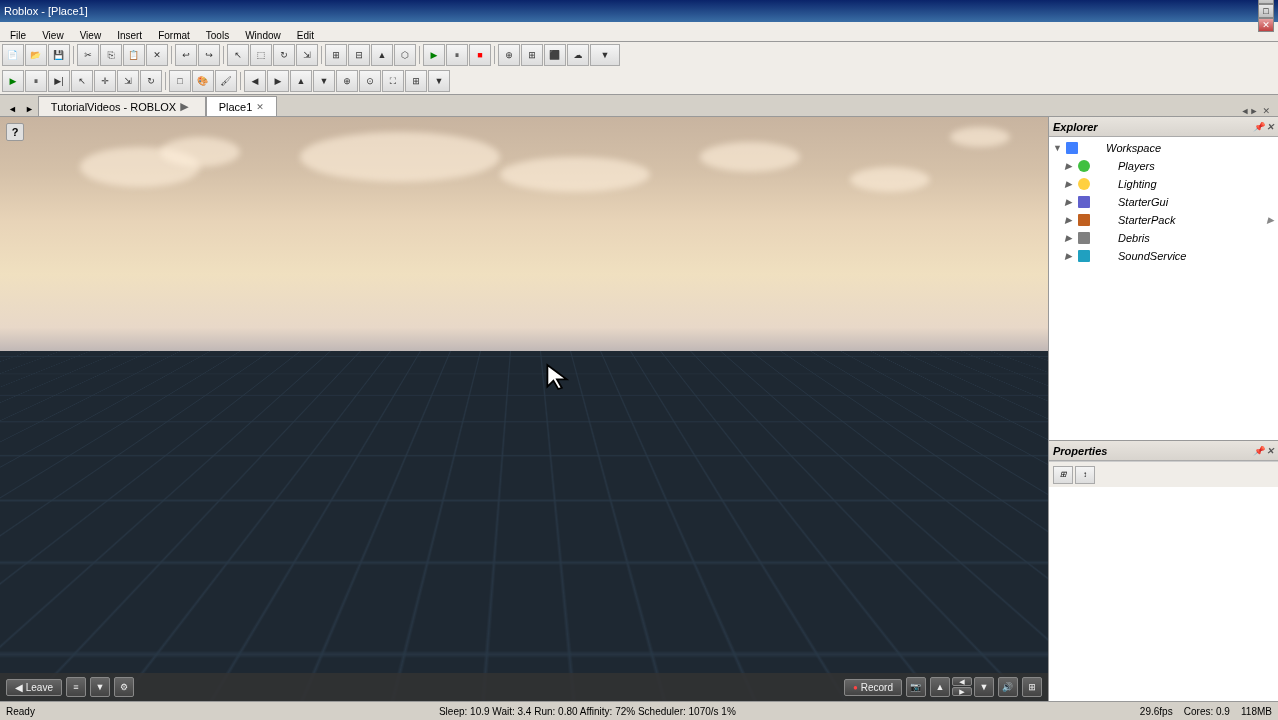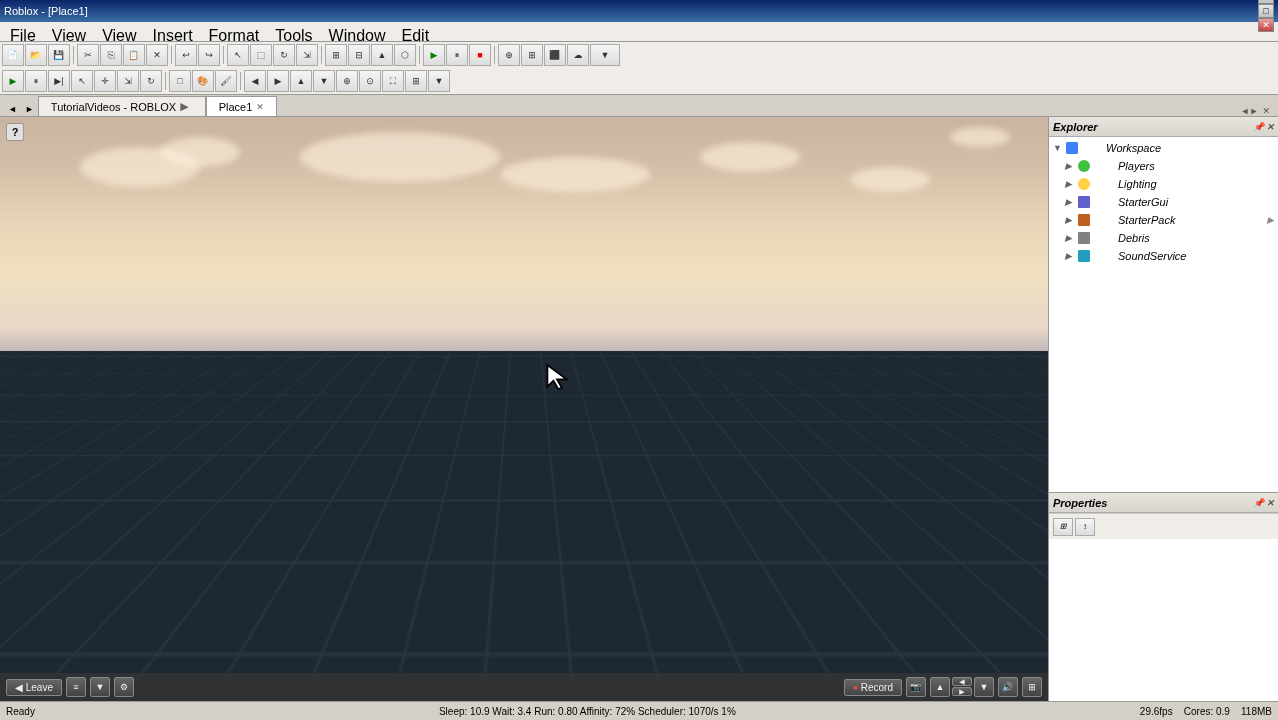--- a/index.html
+++ b/index.html
@@ -23,21 +23,21 @@
 
     
     #menu-bar {
       height: 20px;
       background: #f0ede8;
       display: flex; align-items: center;
       border-bottom: 1px solid #999;
       padding: 0 2px;
     }
     .menu-item {
-      padding: 2px 8px; font-size: 16px; cursor: pointer; color: #000; margin-top: 8px;
+      padding: 2px 8px; font-size: 10px; cursor: pointer; color: #000; margin-top: 8px;
     }
 
     
     #toolbar-area {
       background: #f0ede8;
       border-bottom: 1px solid #999;
     }
     .toolbar-row {
       display: flex; align-items: center; padding: 1px 2px; height: 26px; gap: 1px;
     }
@@ -207,21 +207,21 @@
     .icon-workspace { background: #4080ff; width: 12px; height: 12px; border-radius: 1px; }
     .icon-players { background: #40c040; width: 12px; height: 12px; border-radius: 6px; }
     .icon-lighting { background: #ffd040; width: 12px; height: 12px; border-radius: 6px; }
     .icon-gui { background: #6060cc; width: 12px; height: 12px; border-radius: 1px; }
     .icon-pack { background: #c06020; width: 12px; height: 12px; border-radius: 1px; }
     .icon-debris { background: #808080; width: 12px; height: 12px; border-radius: 1px; }
     .icon-sound { background: #20a0c0; width: 12px; height: 12px; border-radius: 1px; }
 
     
     #properties {
-      height: 208px;
+      height: 260px;
       display: flex; flex-direction: column;
     }
     .props-toolbar {
       height: 26px; background: #f0ede8;
       border-top: 1px solid #ccc;
       display: flex; align-items: center; padding: 0 4px; gap: 2px;
     }
     .prop-icon-btn {
       width: 20px; height: 18px;
       background: linear-gradient(to bottom, #f5f5f5, #ddd);

